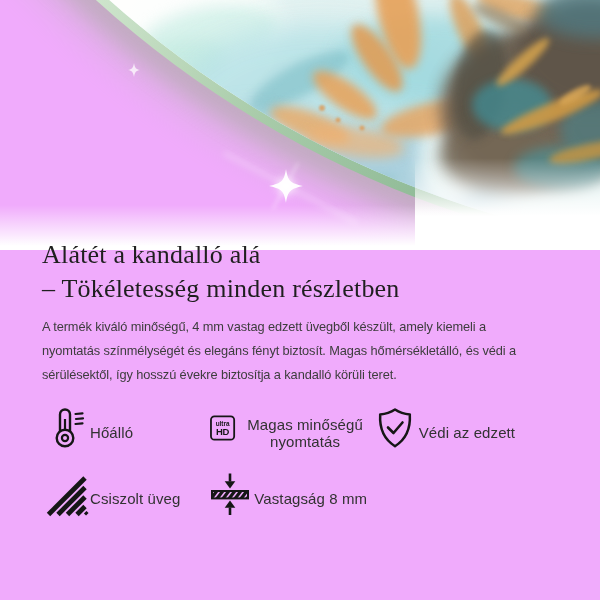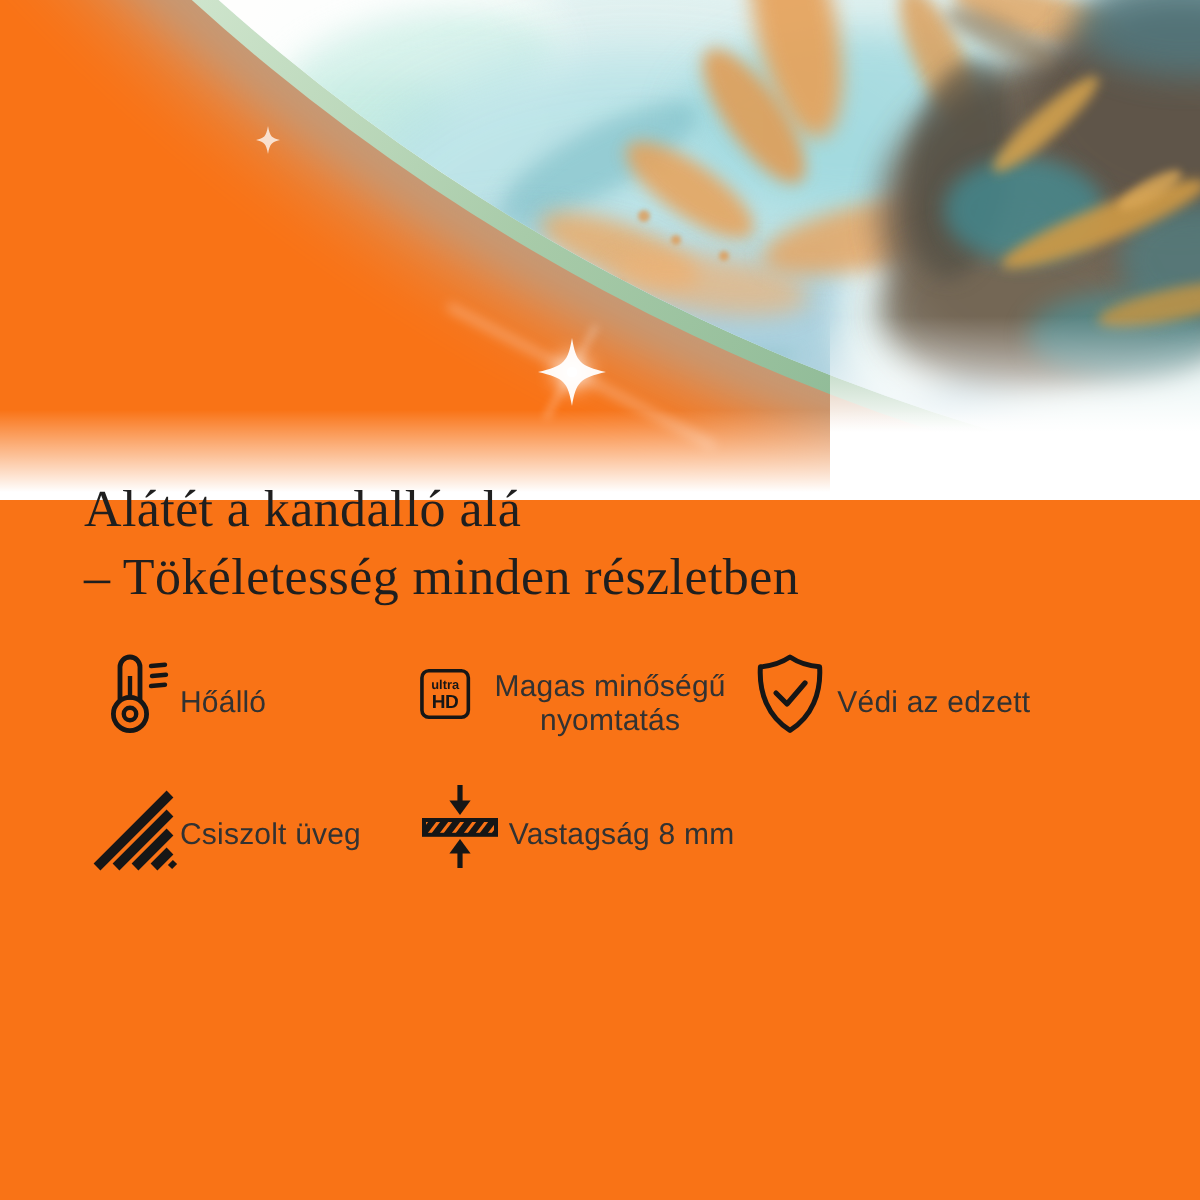--- a/index.html
+++ b/index.html
@@ -1,17 +1,17 @@
 <!DOCTYPE html>
 <html><head>
 <meta charset="utf-8">
 <style>
   html,body{margin:0;padding:0;background:#ffffff;}
   body{width:600px;height:600px;overflow:hidden;font-family:"Liberation Sans",sans-serif;}
-  .page{width:600px;height:600px;background:#f97316;position:relative;}
+  .page{width:600px;height:600px;background:#f0abfc;position:relative;}
   .hero{position:relative;width:600px;height:250px;overflow:hidden;}
   .hero svg{display:block;}
   .content{position:relative;margin-top:-16px;padding:0 53px 0 42px;}
   h1{margin:4px 0 0 0;font-family:"Liberation Serif","DejaVu Serif",serif;font-weight:400;
      font-size:26px;line-height:34px;color:#1f1f1f;letter-spacing:.2px;}
   h1 .t-line{display:block;}
   .desc{margin:9px 0 0 0;font-size:12.8px;line-height:24px;color:#3d3d3d;letter-spacing:-0.1px;}
   .features{display:grid;grid-template-columns:repeat(3,1fr);row-gap:18px;margin-top:17px;
             padding-right:12px;}
   .feature{display:flex;flex-direction:row;align-items:center;}
@@ -159,20 +159,21 @@
         <path d="M134,63 C135,68.5 136,69 140,70 C136,71 135,71.5 134,77 C133,71.5 132,71 128,70 C132,69 133,68.5 134,63 Z" fill="#ffffff" opacity=".75"></path>
       </g>
     </svg>
   </div>
 
   <div class="content">
     <h1>
       <span class="t-line">Alátét a kandalló alá</span>
       <span class="t-line">– Tökéletesség minden részletben</span>
     </h1>
+    <p class="desc">A termék kiváló minőségű, 4 mm vastag edzett üvegből készült, amely kiemeli a nyomtatás színmélységét és elegáns fényt biztosít. Magas hőmérsékletálló, és védi a sérülésektől, így hosszú évekre biztosítja a kandalló körüli teret.</p>
 
     <div class="features">
 
       <div class="feature">
         <svg class="ficon" viewBox="0 0 48 48" fill="none" stroke="#161616" stroke-width="2.4">
           <path d="M18,27 L18,10.5 A5,5 0 0 1 28,10.5 L28,27"></path>
           <circle cx="23" cy="34" r="8.3"></circle>
           <circle cx="23" cy="34" r="3.1" stroke-width="2.2"></circle>
           <line x1="23" y1="15" x2="23" y2="26.8" stroke-width="2.2"></line>
           <g stroke-width="2.2" stroke-linecap="round">

